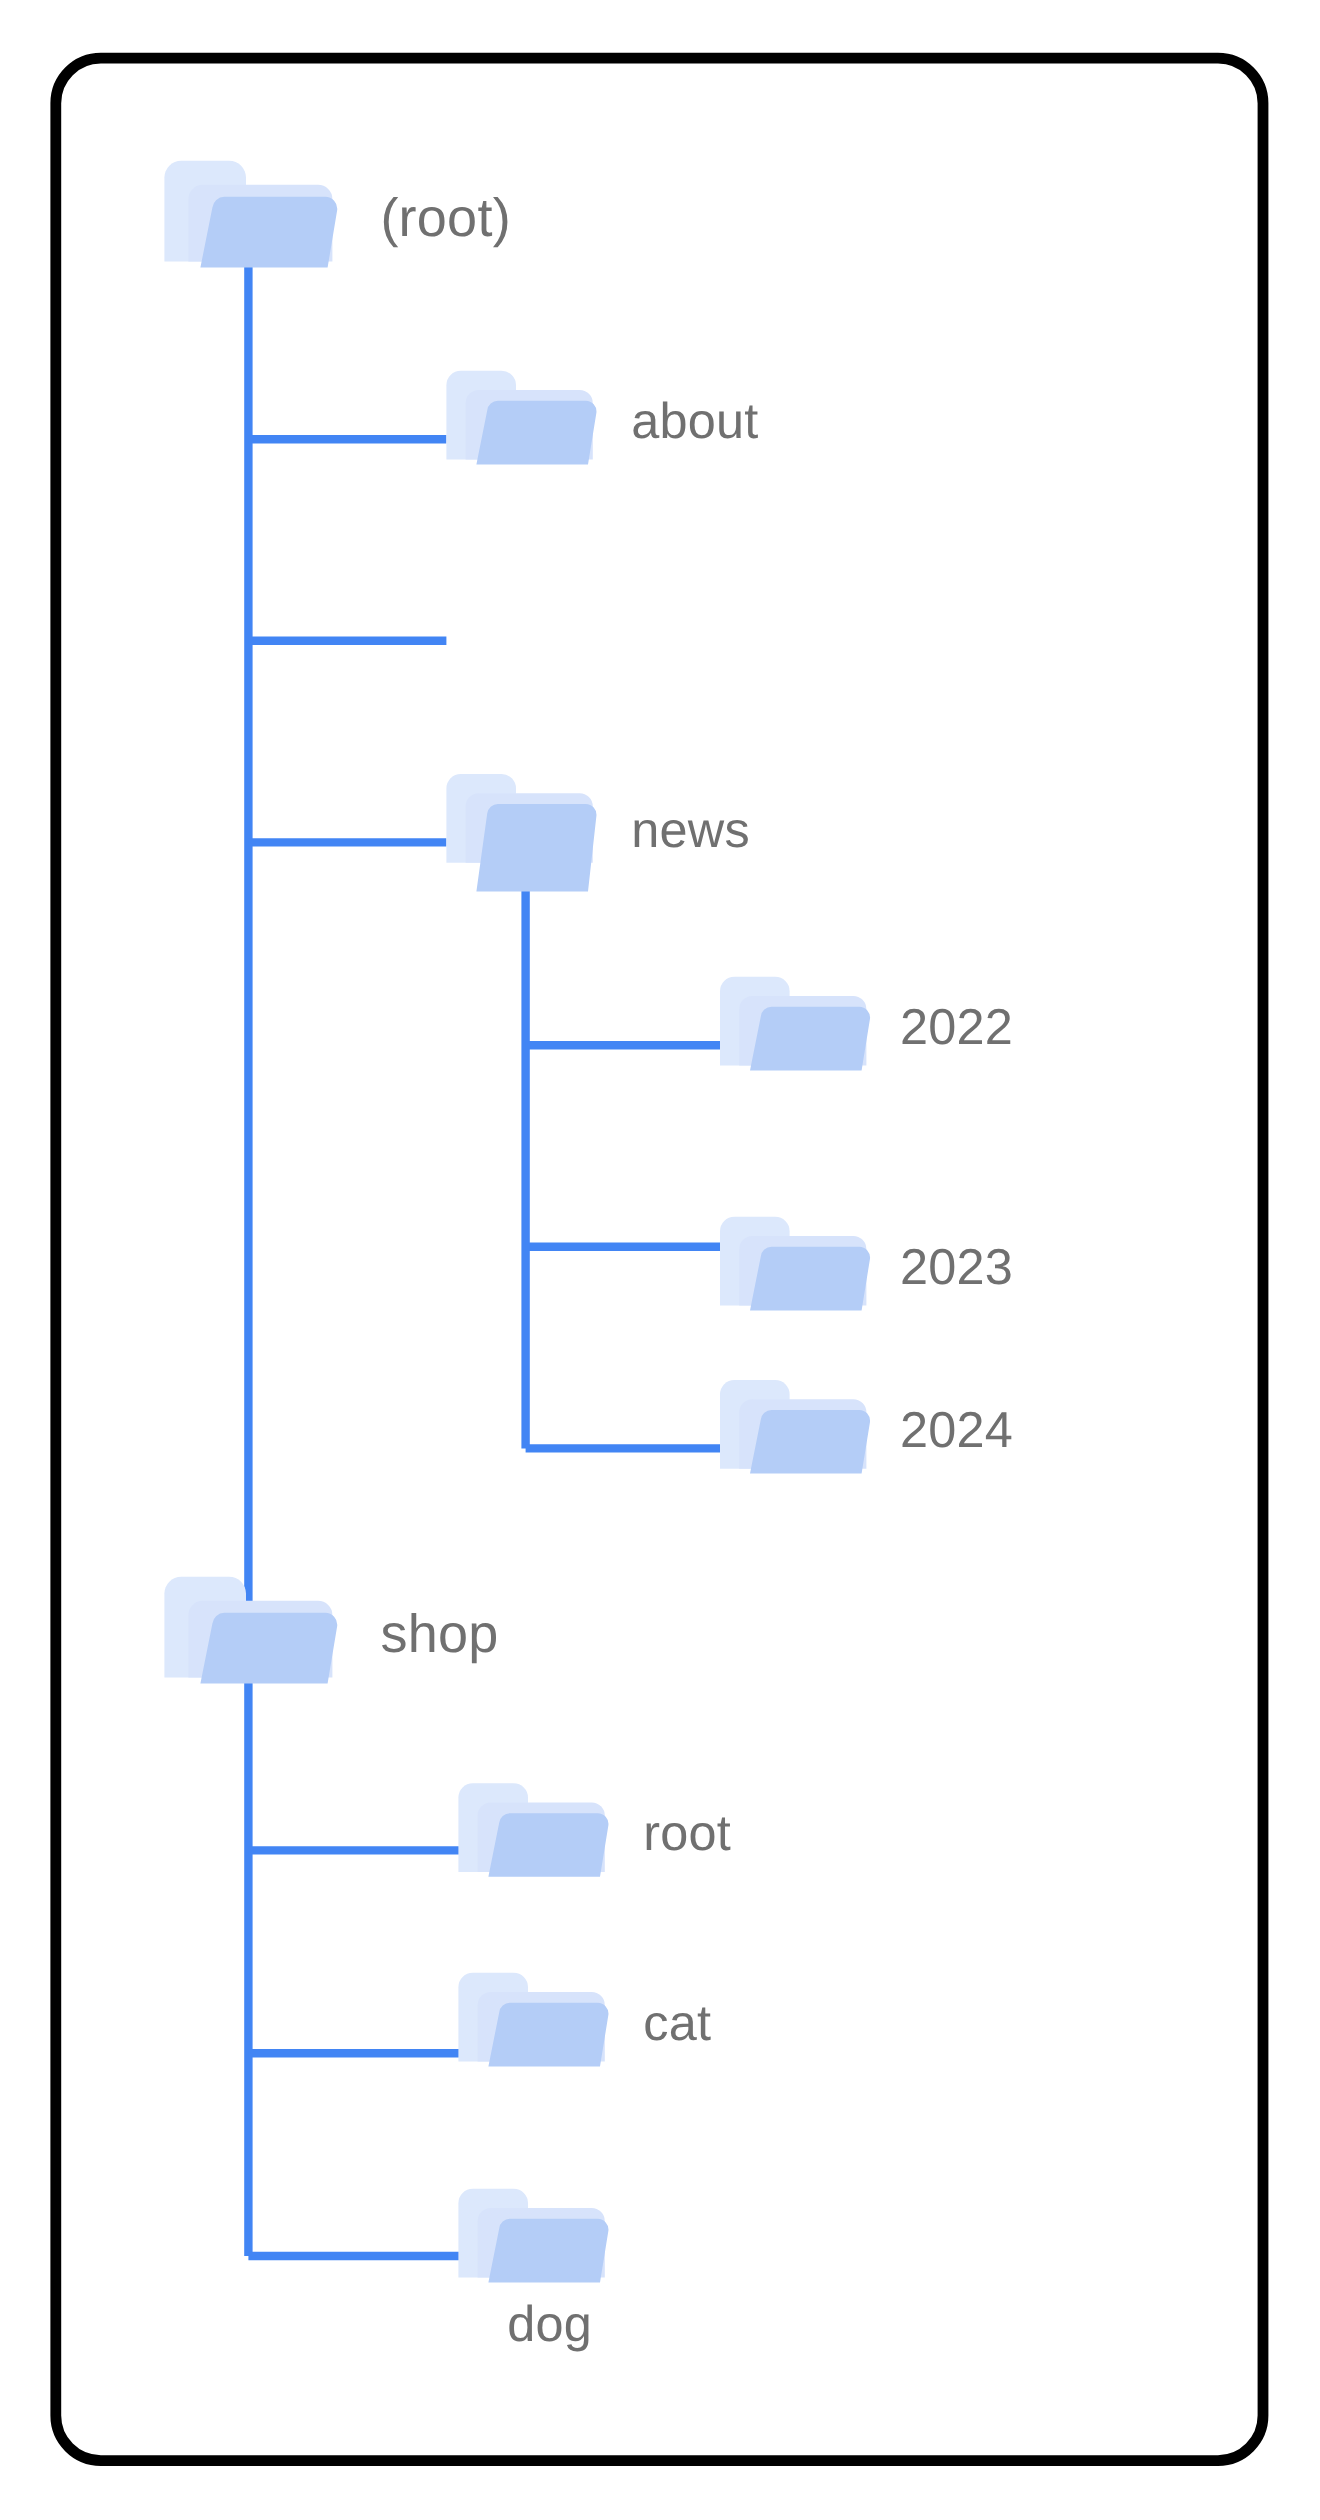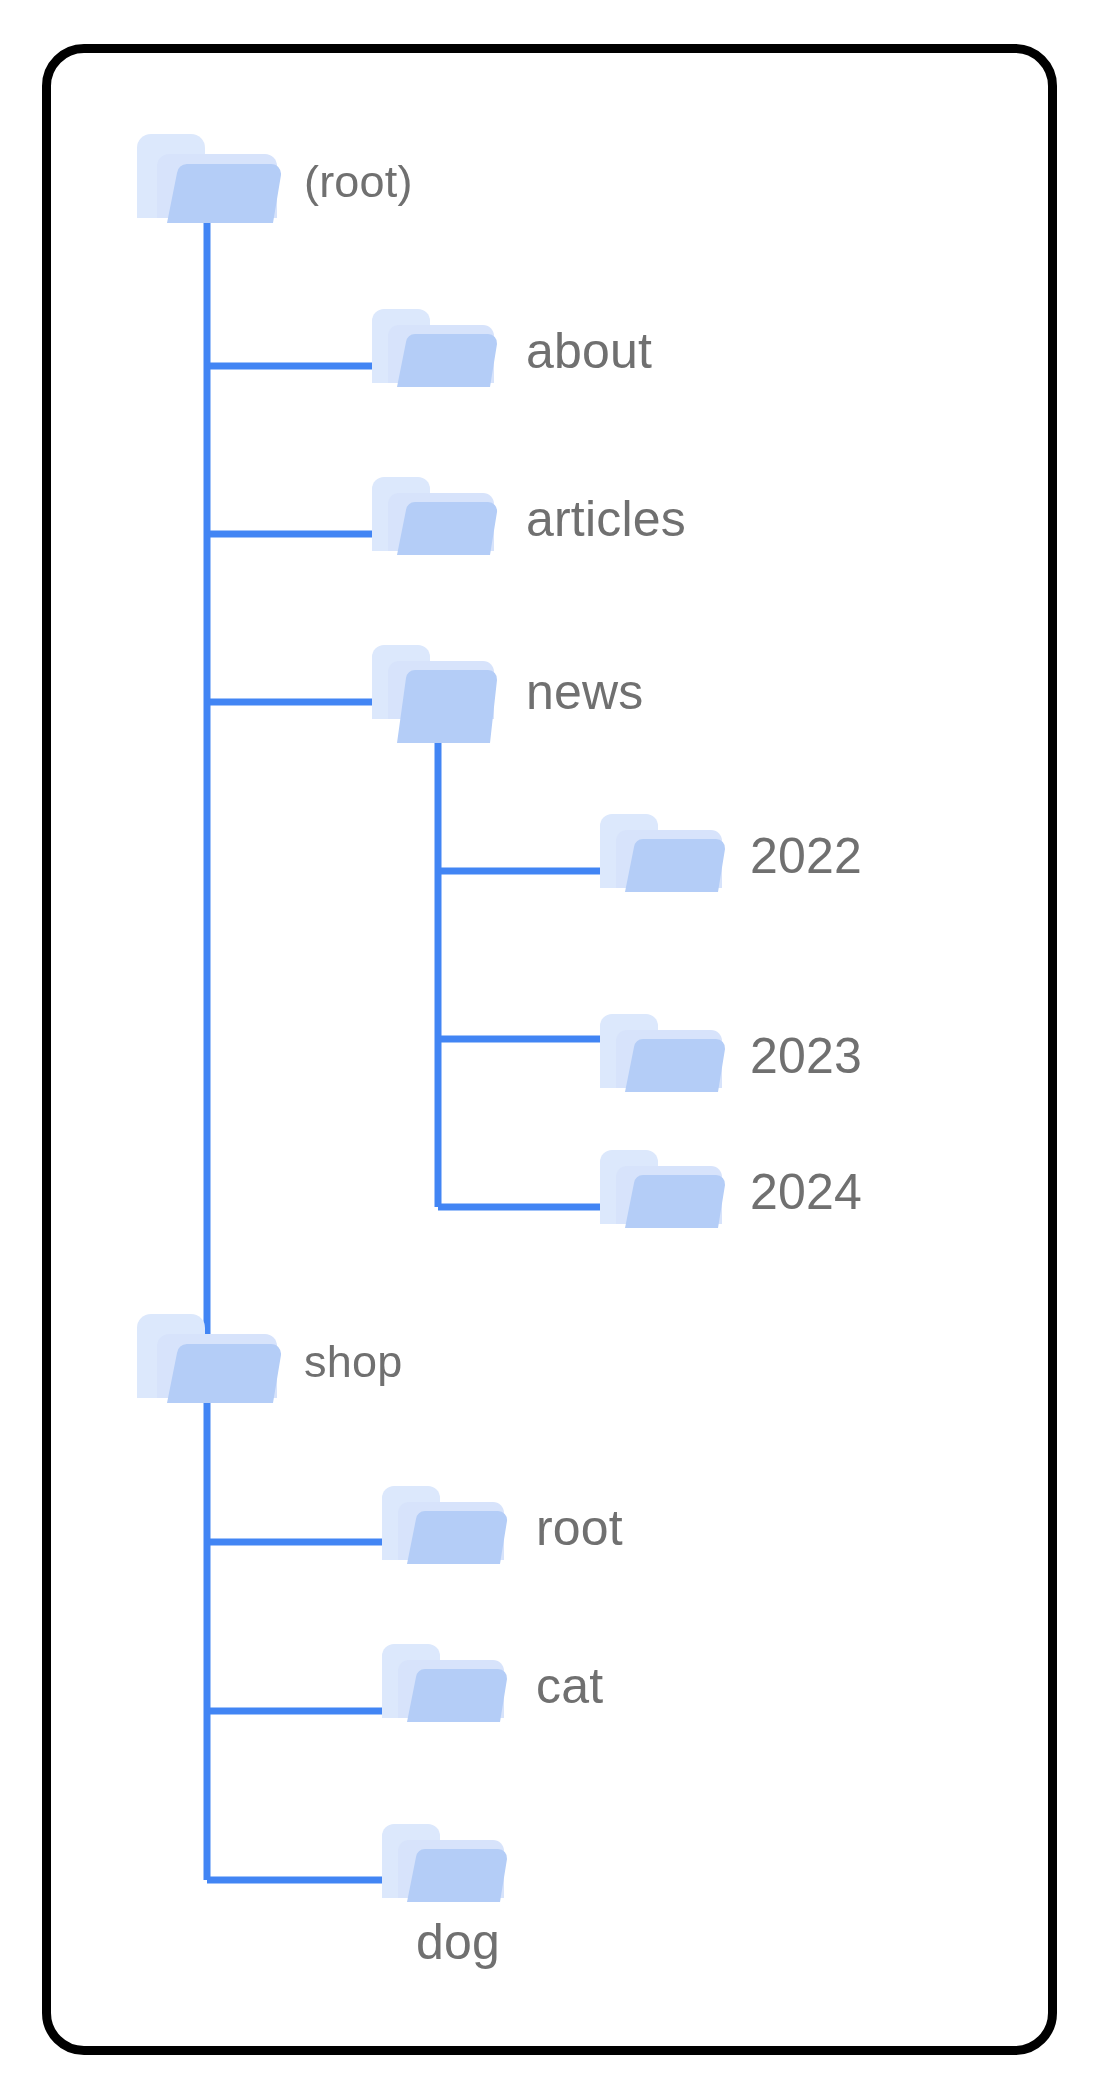--- a/index.html
+++ b/index.html
@@ -60,23 +60,23 @@
 
   .node-label {
     color: #707070;
     white-space: nowrap;
     font-weight: 400;
     letter-spacing: 0.2px;
   }
 
   
   .node.big .node-label   { font-size: 45px; }
-  .node.small .node-label { font-size: 50px; }
-
-  .lbl-gap-lg { margin-left: 19px; text-align: right; }
+  .node.small .node-label { font-size: 42px; }
+
+  .lbl-gap-lg { margin-left: 32px; text-align: right; }
   .lbl-gap-md { margin-left: 26px; }
   .lbl-gap-sm { margin-left: 22px; text-align: center; }
 </style>
 </head>
 <body>
 
 <div id="stage">
 
   <div class="frame"></div>
 
@@ -124,30 +124,20 @@
     <span class="folder">
       <svg width="130" height="95" viewBox="0 0 130 95">
         <path d="M2 18 a12 12 0 0 1 12-12 h34 a12 12 0 0 1 12 12 v62 h-58 z" fill="#DCE8FC"></path>
         <path d="M18 33 a11 11 0 0 1 11-11 h84 a11 11 0 0 1 11 11 v47 h-106 z" fill="#D7E3FB"></path>
         <path d="M36 39 a9 9 0 0 1 9-8 h73 a9 9 0 0 1 9 10 l-7 43 h-93 z" fill="#B4CDF7"></path>
       </svg>
     </span>
     <span class="node-label lbl-gap-md">about</span>
   </div>
 
-  <div class="node small" style="left:370px; top:471px;">
-    <span class="folder">
-      <svg width="130" height="95" viewBox="0 0 130 95">
-        <path d="M2 18 a12 12 0 0 1 12-12 h34 a12 12 0 0 1 12 12 v62 h-58 z" fill="#DCE8FC"></path>
-        <path d="M18 33 a11 11 0 0 1 11-11 h84 a11 11 0 0 1 11 11 v47 h-106 z" fill="#D7E3FB"></path>
-        <path d="M36 39 a9 9 0 0 1 9-8 h73 a9 9 0 0 1 9 10 l-7 43 h-93 z" fill="#B4CDF7"></path>
-      </svg>
-    </span>
-    <span class="node-label lbl-gap-md">articles</span>
-  </div>
 
   <div class="node small" style="left:370px; top:639px;text-align:right;">
     <span class="folder">
       <svg width="130" height="105" viewBox="0 0 130 105">
         <path d="M2 18 a12 12 0 0 1 12-12 h34 a12 12 0 0 1 12 12 v62 h-58 z" fill="#DCE8FC"></path>
         <path d="M18 33 a11 11 0 0 1 11-11 h84 a11 11 0 0 1 11 11 v47 h-106 z" fill="#D7E3FB"></path>
         <path d="M36 39 a9 9 0 0 1 9-8 h73 a9 9 0 0 1 9 10 l-7 63 h-93 z" fill="#B4CDF7"></path>
       </svg>
     </span>
     <span class="node-label lbl-gap-md">news</span>

